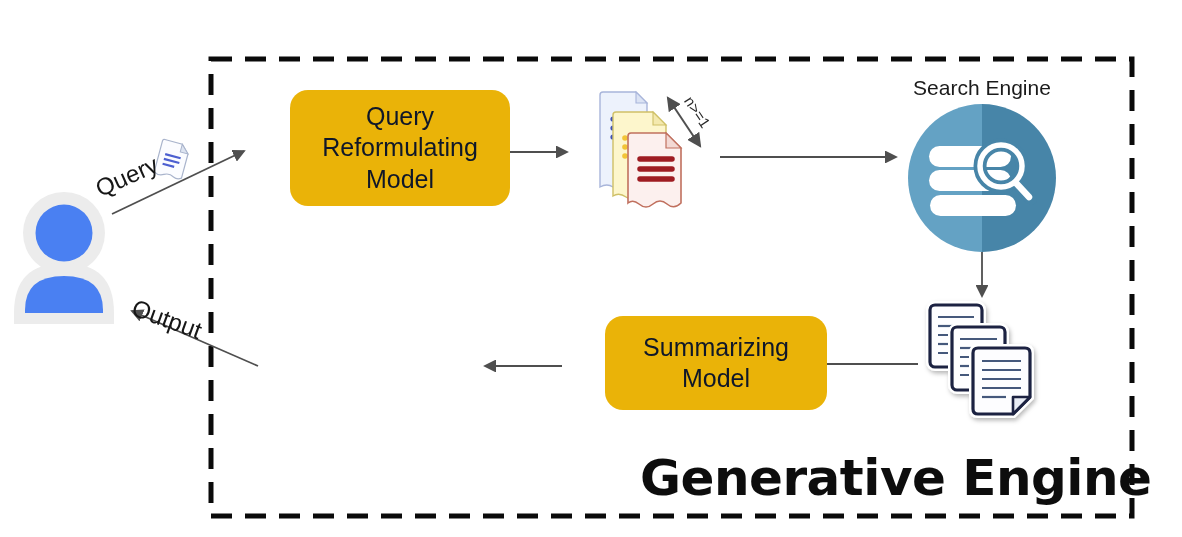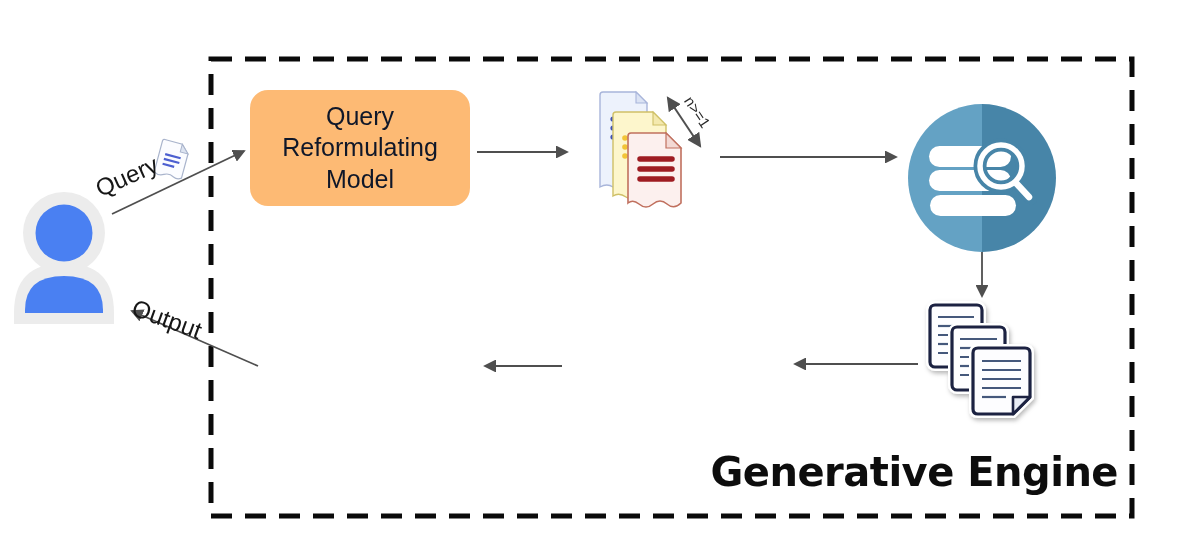--- a/index.html
+++ b/index.html
@@ -7,28 +7,29 @@
     position:relative;
     width:1182px; height:537px;
     background:#ffffff;
     font-family:"Liberation Sans", sans-serif;
     overflow:hidden;
   }
   .layer { position:absolute; left:0; top:0; }
 
   .model-box {
     position:absolute;
-    background:#fdba74;
+    background:#eab308;
     border-radius:18px;
     display:flex; align-items:center; justify-content:center;
     text-align:center;
     color:#0f1729;
     font-size:25px;
     line-height:1.26;
     z-index:3;
+    margin-left:40px;
   }
   .model-box .inner { display:inline-block; }
 
   .free-label {
     position:absolute;
     color:#1c1c1c;
     white-space:nowrap;
     z-index:4;
   }
   .lbl-query   { left:97px;  top:176px; font-size:24px; transform:rotate(-24deg); transform-origin:left center; color:#161616;}
@@ -36,21 +37,21 @@
   .lbl-n       { left:695px; top:93px;  font-size:15px; transform:rotate(56deg);  transform-origin:left top; color:#2a2a2a;}
   .lbl-se      { left:900px; top:76px;  width:164px; text-align:center; font-size:21px; color:#1b1b1b; white-space:nowrap;}
   .lbl-rq      { left:573px; top:209px; width:146px; text-align:center; font-size:17px; line-height:1.3; color:#2e2e2e; white-space:normal;}
 
   .engine-title {
     position:absolute;
     left:640px; top:449px; width:478px;
     text-align:right;
     font-family:"DejaVu Sans", sans-serif;
     font-weight:800;
-    font-size:40px;
+    font-size:50px;
     letter-spacing:-0.5px;
     color:#0d0d0d;
     z-index:4;
     white-space:nowrap;
   }
 </style>
 </head>
 <body>
 
 <div class="canvas">
@@ -159,25 +160,29 @@
       <line x1="918" y1="364" x2="795" y2="364" marker-end="url(#arrow)"></line>
       <line x1="562" y1="366" x2="485" y2="366" marker-end="url(#arrow)"></line>
       <line x1="258" y1="366" x2="132" y2="311" marker-end="url(#arrow)"></line>
     </g>
   </svg>
 
   <div class="model-box" style="left:250px; top:90px; width:220px; height:116px;">
     <span class="inner" style="width:200px;">Query Reformulating Model</span>
   </div>
 
+  <div class="model-box" style="left:565px; top:316px; width:222px; height:94px;">
+    <span class="inner" style="width:185px;">Summarizing Model</span>
+  </div>
 
 
   <div class="free-label lbl-query">Query</div>
 
   <div class="free-label lbl-output">Output</div>
 
   <div class="free-label lbl-n">n&gt;=1</div>
 
+  <div class="free-label lbl-se">Search Engine</div>
 
 
   <div class="engine-title">Generative Engine</div>
 
 </div>
 
 </body></html>

